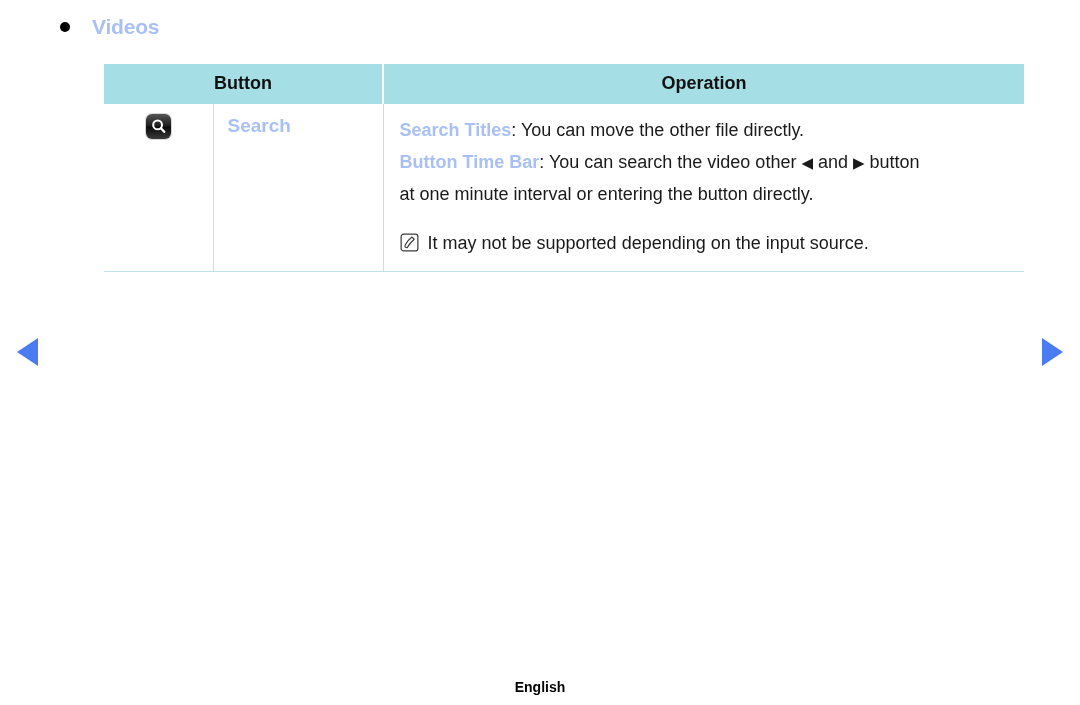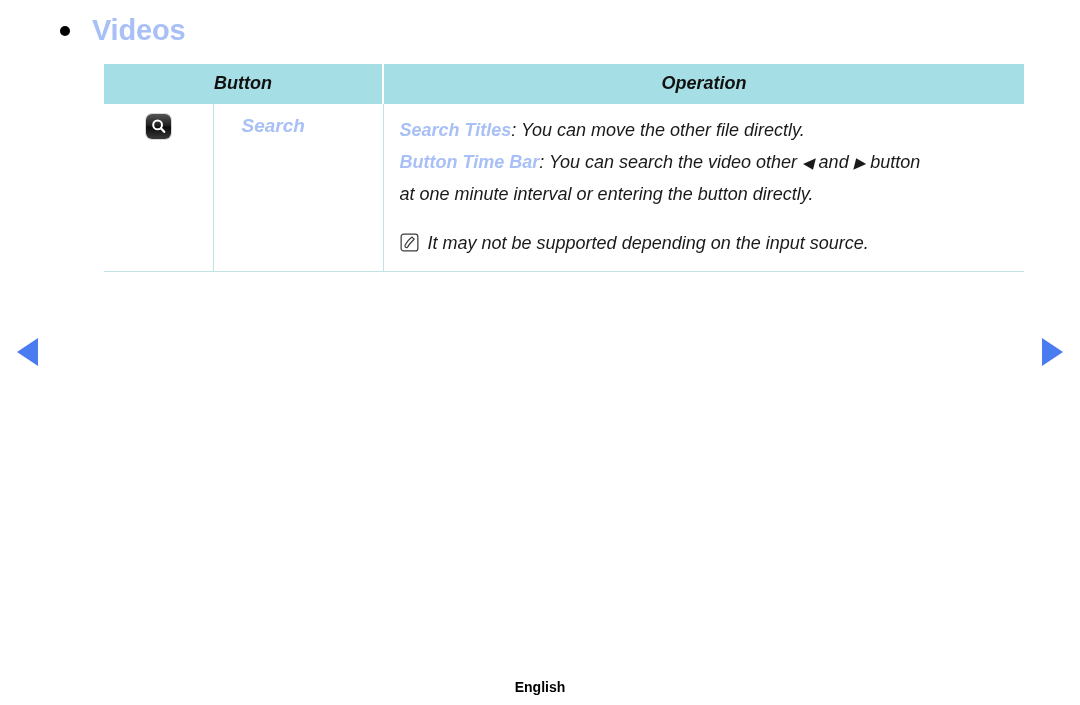--- a/index.html
+++ b/index.html
@@ -25,34 +25,33 @@
     gap: 22px;
   }
   .bullet {
     width: 10px;
     height: 10px;
     border-radius: 50%;
     background: #000000;
     flex: 0 0 auto;
   }
   .page-title {
-    font-size: 29px;
+    font-size: 21px;
     font-weight: 700;
     color: #a8c0f5;
     letter-spacing: -0.2px;
     line-height: 1;
   }
 
   
   .table-wrap {
     position: absolute;
     left: 104px;
     top: 64px;
     width: 920px;
-    font-style: italic;
   }
   table.spec {
     border-collapse: collapse;
     width: 920px;
     table-layout: fixed;
   }
   table.spec col.c-btn   { width: 109px; }
   table.spec col.c-name  { width: 170px; }
   table.spec col.c-op    { width: 641px; }
 
@@ -75,21 +74,21 @@
     background: #ffffff;
   }
   tbody tr:first-child td { border-top: none; }
 
   td.cell-btn {
     text-align: center;
     padding: 10px 0 12px 0;
     border-right: 1px solid #bfe4e8;
   }
   td.cell-name {
-    padding: 11px 0 12px 28px;
+    padding: 11px 0 12px 14px;
     border-right: 1px solid #bfe4e8;
     font-size: 19px;
     font-weight: 700;
     color: #a8c0f5;
     white-space: nowrap;
   }
   td.cell-op {
     padding: 10px 10px 12px 16px;
     font-size: 18px;
     color: #1a1a1a;

